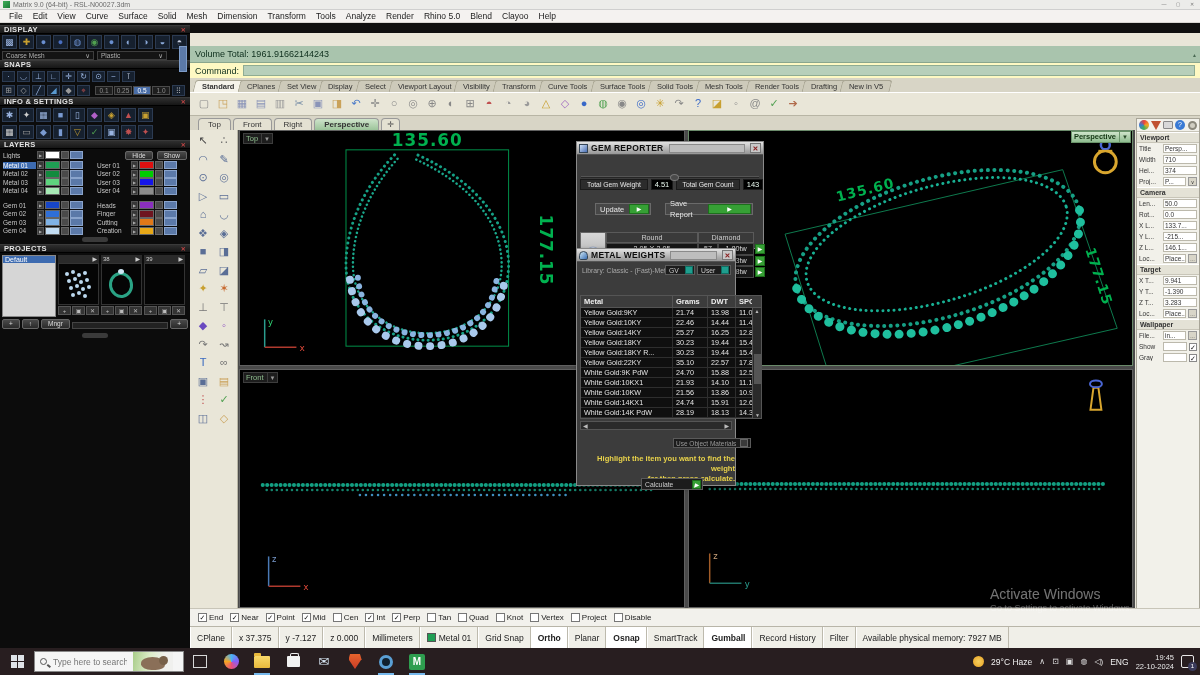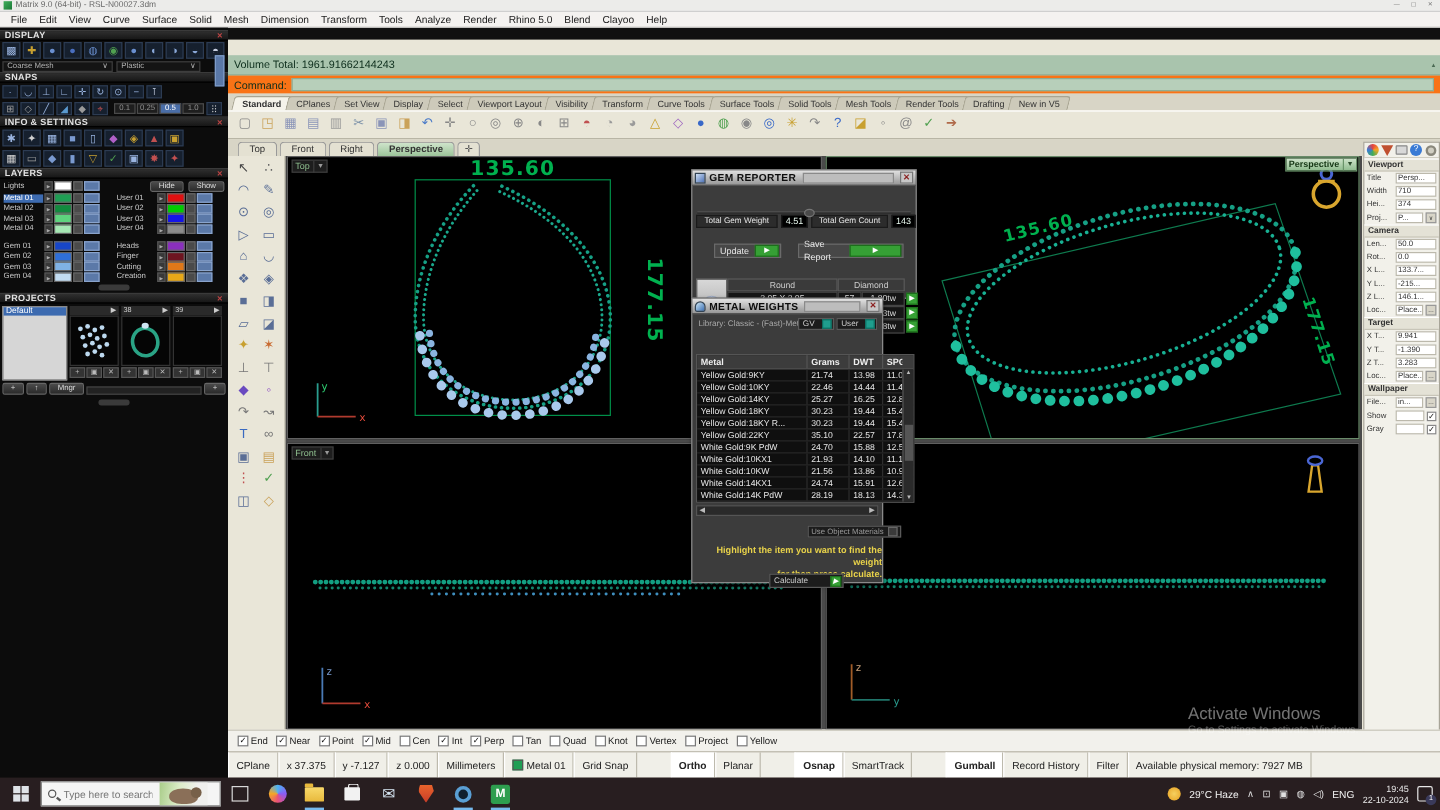--- a/index.html
+++ b/index.html
@@ -59,21 +59,21 @@
 
   
   .rhino{position:absolute;left:190px;top:33px;width:1010px;height:615px;background:#e9e6d8;}
   .rh-titlebar{position:absolute;left:0;top:0;width:100%;height:13px;background:linear-gradient(#8fab9c,#74917f);display:flex;align-items:center;gap:3px;padding:0 4px;}
   .rh-icon{width:8px;height:8px;background:#dfe8e2;border:1px solid #4a6a58;}
   .rh-title{font-size:7.5px;color:#15281d;flex:1;white-space:nowrap;overflow:hidden;}
   .rh-btn{width:13px;height:9px;background:#cfd8d0;border:1px solid #5a7a64;font-size:6px;line-height:7px;text-align:center;color:#333;}
   .rh-btn.close{background:#c0504d;color:#fff;}
   .rh-history{position:absolute;left:0;top:13px;width:100%;height:17px;background:#a9c4ad;border-bottom:1px solid #8aa68e;color:#0d2e1c;font-size:9px;line-height:16px;padding:0 5px;}
   .rh-scroll{position:absolute;right:1px;top:1px;width:9px;height:15px;display:flex;flex-direction:column;justify-content:space-between;font-size:5px;color:#4a6a54;text-align:center;}
-  .rh-command{position:absolute;left:0;top:30px;width:100%;height:15px;background:#f97316;display:flex;align-items:center;padding:0 5px;gap:4px;}
+  .rh-command{position:absolute;left:0;top:30px;width:100%;height:15px;background:#fef9c3;display:flex;align-items:center;padding:0 5px;gap:4px;}
   .rh-command .lbl{font-size:9px;color:#0d2e1c;}
   .rh-command .cin{flex:1;height:11px;background:#b7cfba;border:1px solid #8fac93;}
   .rh-tabs{position:absolute;left:0;top:45px;width:100%;height:14px;background:#d8d5c6;display:flex;align-items:flex-end;padding:0 4px;}
   .rtab{font-size:7.5px;color:#333;padding:1px 7px;border:1px solid #a8a593;border-bottom:none;background:#cdcaba;transform:skewX(-14deg);margin-right:-4px;border-radius:3px 3px 0 0;}
   .rtab span{display:inline-block;transform:skewX(14deg);}
   .rtab.on{background:#f5f3ea;font-weight:bold;}
   .rh-toolbar{position:absolute;left:0;top:59px;width:100%;height:24px;background:#e9e6d8;border-top:1px solid #fff;border-bottom:1px solid #b8b5a5;display:flex;align-items:center;gap:3px;padding:0 6px;}
   .tico{width:16px;height:16px;font-size:11px;line-height:15px;text-align:center;}
   .vp-tabs{position:absolute;left:0;top:83px;width:100%;height:14px;background:#d8d5c6;display:flex;align-items:flex-end;padding:0 8px;}
   .vtab{font-size:8px;color:#333;padding:1px 9px;border:1px solid #999;border-bottom:none;border-radius:4px 4px 0 0;background:#e4e1d2;margin-right:2px;}
@@ -116,21 +116,21 @@
   .pv-btn.show{display:block;width:9px;height:9px;background:#d8d5c8;border:1px solid #999;font-size:5px;line-height:8px;text-align:center;}
   .pv-check.show{display:block;width:8px;height:8px;background:#fff;border:1px solid #888;font-size:7px;line-height:7px;text-align:center;color:#222;}
 
   
   .osnap{position:absolute;left:0;top:575px;width:100%;height:18px;background:#f2f1ec;border-top:1px solid #c8c5b8;display:flex;align-items:center;gap:7px;padding:0 8px;}
   .oitem{display:flex;align-items:center;gap:2px;font-size:8px;color:#222;}
   .cb{width:9px;height:9px;background:#fff;border:1px solid #777;font-size:7px;line-height:8px;text-align:center;color:#111;}
   .cb.checked::after{content:"✓";}
   .statusbar{position:absolute;left:0;top:593px;width:100%;height:22px;background:#f0efe8;border-top:1px solid #b8b5a8;display:flex;align-items:stretch;}
   .scell{border-right:1px solid #bdbaad;border-left:1px solid #fff;display:flex;align-items:center;justify-content:center;gap:3px;font-size:8.5px;color:#222;padding:0 6px;white-space:nowrap;}
-  .scell.on{background:#fff;font-weight:bold;margin-left:28px;}
+  .scell.on{background:#fff;font-weight:bold;}
   .sw{display:none;width:9px;height:9px;border:1px solid #555;}
   .sw.has-swatch{display:inline-block;}
 
   
   .dlg{position:absolute;background:#3c3c3c;border:1px solid #8a8a8a;box-shadow:1px 2px 4px rgba(0,0,0,.6);z-index:20;}
   .dlg-tb{height:13px;background:linear-gradient(#e2e2e2,#969696);border-bottom:1px solid #555;display:flex;align-items:center;gap:3px;padding:0 2px;}
   .dlg-ico{width:9px;height:9px;background:linear-gradient(135deg,#cfe0f5,#4a6fb5);border:1px solid #345;}
   .dlg-tb b{font-size:8.5px;color:#0d0d0d;letter-spacing:.3px;}
   .dlg-tb .seg{flex:1;height:9px;background:#bdbdbd;border:1px solid #8a8a8a;margin:0 2px;}
   .dlg-x{width:11px;height:10px;background:#c8c8c8;border:1px solid #777;color:#8a1f1f;font-size:7px;line-height:9px;text-align:center;font-weight:bold;}
@@ -961,21 +961,21 @@
           <span>Vertex</span>
         </span>
 
         <span class="oitem">
           <span class="cb"></span>
           <span>Project</span>
         </span>
 
         <span class="oitem">
           <span class="cb"></span>
-          <span>Yellow</span>
+          <span>Disable</span>
         </span>
       </div>
 
     <div class="statusbar">
 
         <div class="scell">
 
           <span>CPlane</span>
         </div>
 

